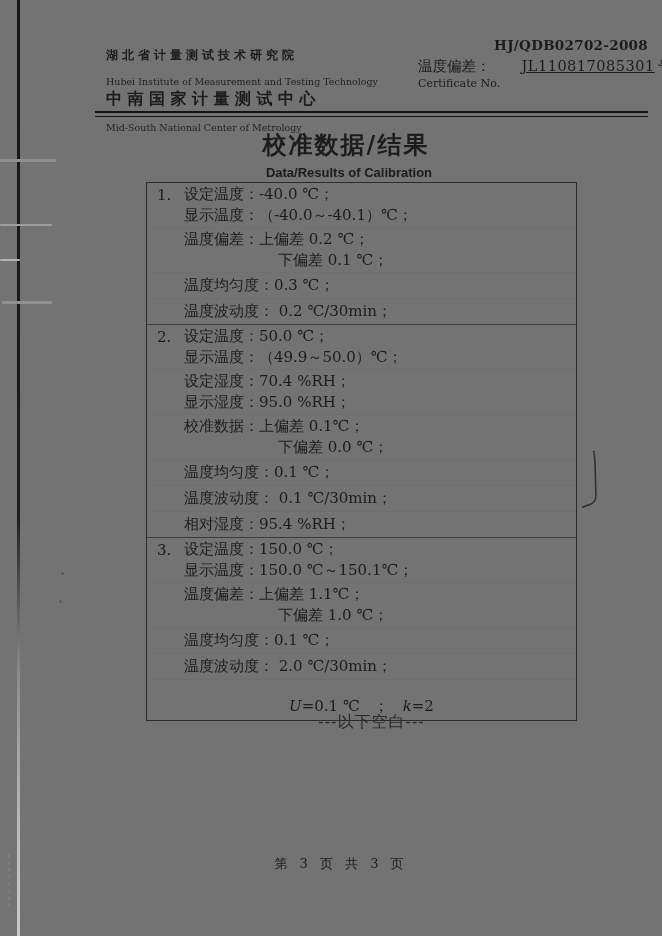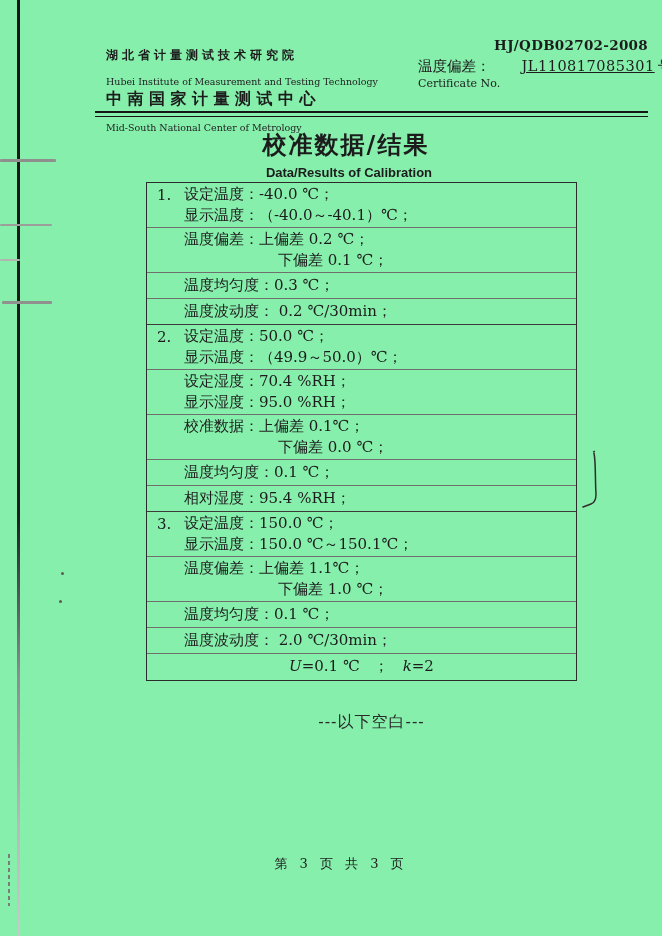--- a/index.html
+++ b/index.html
@@ -1,19 +1,19 @@
 <!DOCTYPE html>
 <html><head>
 <meta charset="utf-8">
 <style>
   html,body{margin:0;padding:0;background:#e8e8e6;}
   .page{
     position:relative;
     width:662px;height:936px;
-    background:#86efac;
+    background:#737373;
     overflow:hidden;
     font-family:"DejaVu Serif","Liberation Serif",serif;
     color:#1c1c1c;
   }
   
   .scan-edge-left{
     position:absolute;left:17px;top:0;width:3px;height:936px;
     background:linear-gradient(to bottom,#161616 0%,#1d1d1d 55%,#8c8c8c 72%,#b9b9b7 88%,#c9c9c7 100%);
   }
   .scan-dash{position:absolute;border-radius:1px;}
@@ -64,21 +64,21 @@
     font-size:15px;line-height:21px;
   }
   .trow{position:relative;border-bottom:1px solid #6f6f6d;box-sizing:border-box;}
   .trow:last-child{border-bottom:none;}
   .trow.sect{border-bottom:1px solid #3c3c3a;}
   .trow.double{height:45px;padding-top:1px;}
   .trow.single{height:26px;padding-top:2px;}
   .row-num{position:absolute;left:10px;top:2px;}
   .tline{margin-left:37px;white-space:pre;}
   .tline.indent{margin-left:131px;}
-  .trow.center{text-align:center;}
+  .trow.center{text-align:center;margin-top:14px;}
   .it{font-style:italic;}
   .usep{margin:0 14px;}
   
   .blank-note{
     position:absolute;left:146px;top:712px;width:431px;text-align:center;
     font-size:16px;letter-spacing:1px;text-indent:20px;color:#2a2a2a;
   }
   .page-footer{
     position:absolute;left:0;top:855px;width:100%;text-align:center;
     font-size:13px;letter-spacing:4px;text-indent:20px;
@@ -157,20 +157,23 @@
 
     <div class="trow double">
       <div class="tline">校准数据：上偏差 0.1℃；</div>
       <div class="tline indent">下偏差 0.0 ℃；</div>
     </div>
 
     <div class="trow single">
       <div class="tline">温度均匀度：0.1 ℃；</div>
     </div>
 
+    <div class="trow single">
+      <div class="tline">温度波动度： 0.1 ℃/30min；</div>
+    </div>
 
     <div class="trow single sect">
       <div class="tline">相对湿度：95.4 %RH；</div>
     </div>
 
     <div class="trow double">
       <span class="row-num">3.</span>
       <div class="tline">设定温度：150.0 ℃；</div>
       <div class="tline">显示温度：150.0 ℃～150.1℃；</div>
     </div>

